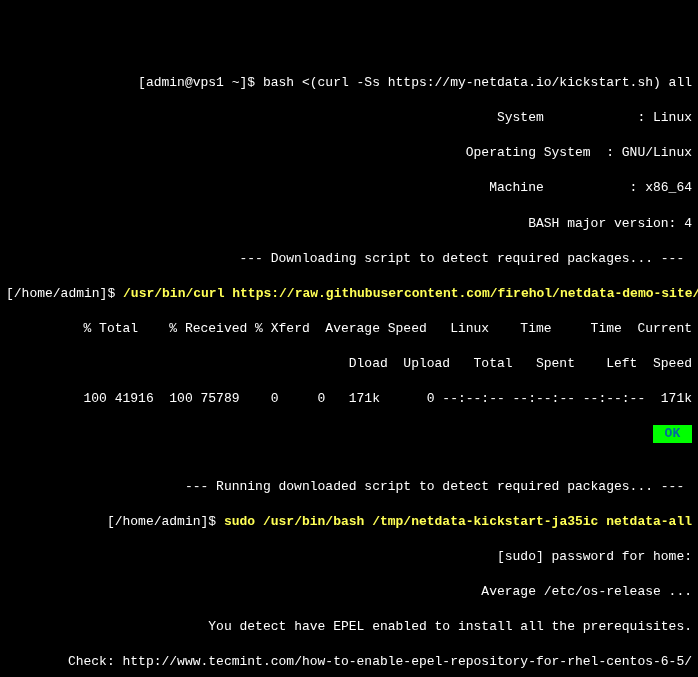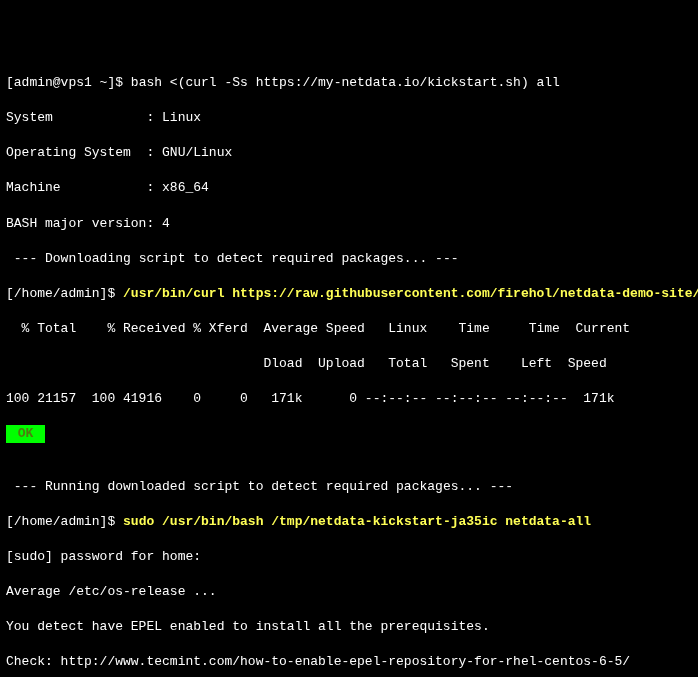--- a/index.html
+++ b/index.html
@@ -13,42 +13,42 @@
     white-space: pre;
     width: 698px;
     box-sizing: border-box;
     overflow: hidden;
   }
   .prompt { color: #fff; }
   .bold { font-weight: normal; }
   .yellow { color: #ffff55; font-weight: bold; }
   .okbadge {
     background: #00ff00;
-    color: #4d7c0f;
+    color: #0369a1;
     font-weight: bold;
     padding: 0 4px;
     display: inline-block;
   }
-  .line { display: block; }
+  .line { display: block; text-align: right; }
 </style>
 </head>
 <body>
 
 
 
 <span class="line"><span class="prompt">[admin@vps1 ~]$ </span><span>bash &lt;(curl -Ss https://my-netdata.io/kickstart.sh) all</span></span>
 <span class="line">System            : Linux</span>
 <span class="line">Operating System  : GNU/Linux</span>
 <span class="line">Machine           : x86_64</span>
 <span class="line">BASH major version: 4</span>
 <span class="line"><span> --- </span><span class="bold">Downloading script to detect required packages...</span><span> --- </span></span>
 <span class="line"><span class="prompt">[/home/admin]$ </span><span class="yellow">/usr/bin/curl https://raw.githubusercontent.com/firehol/netdata-demo-site/master/install-required-packages.sh</span></span>
 <span class="line">  % Total    % Received % Xferd  Average Speed   Linux    Time     Time  Current</span>
 <span class="line">                                 Dload  Upload   Total   Spent    Left  Speed</span>
-<span class="line">100 21157  100 41916    0     0   171k      0 --:--:-- --:--:-- --:--:--  171k</span>
+<span class="line">100 41916  100 75789    0     0   171k      0 --:--:-- --:--:-- --:--:--  171k</span>
 <span class="line"><span class="okbadge"> OK </span></span>
 <span class="line"></span>
 <span class="line"><span> --- </span><span class="bold">Running downloaded script to detect required packages...</span><span> --- </span></span>
 <span class="line"><span class="prompt">[/home/admin]$ </span><span class="yellow">sudo /usr/bin/bash /tmp/netdata-kickstart-ja35ic netdata-all</span></span>
 <span class="line">[sudo] password for home:</span>
 <span class="line">Average /etc/os-release ...</span>
 <span class="line">You detect have EPEL enabled to install all the prerequisites.</span>
 <span class="line">Check: http://www.tecmint.com/how-to-enable-epel-repository-for-rhel-centos-6-5/</span>
 <span class="line"></span>
 

